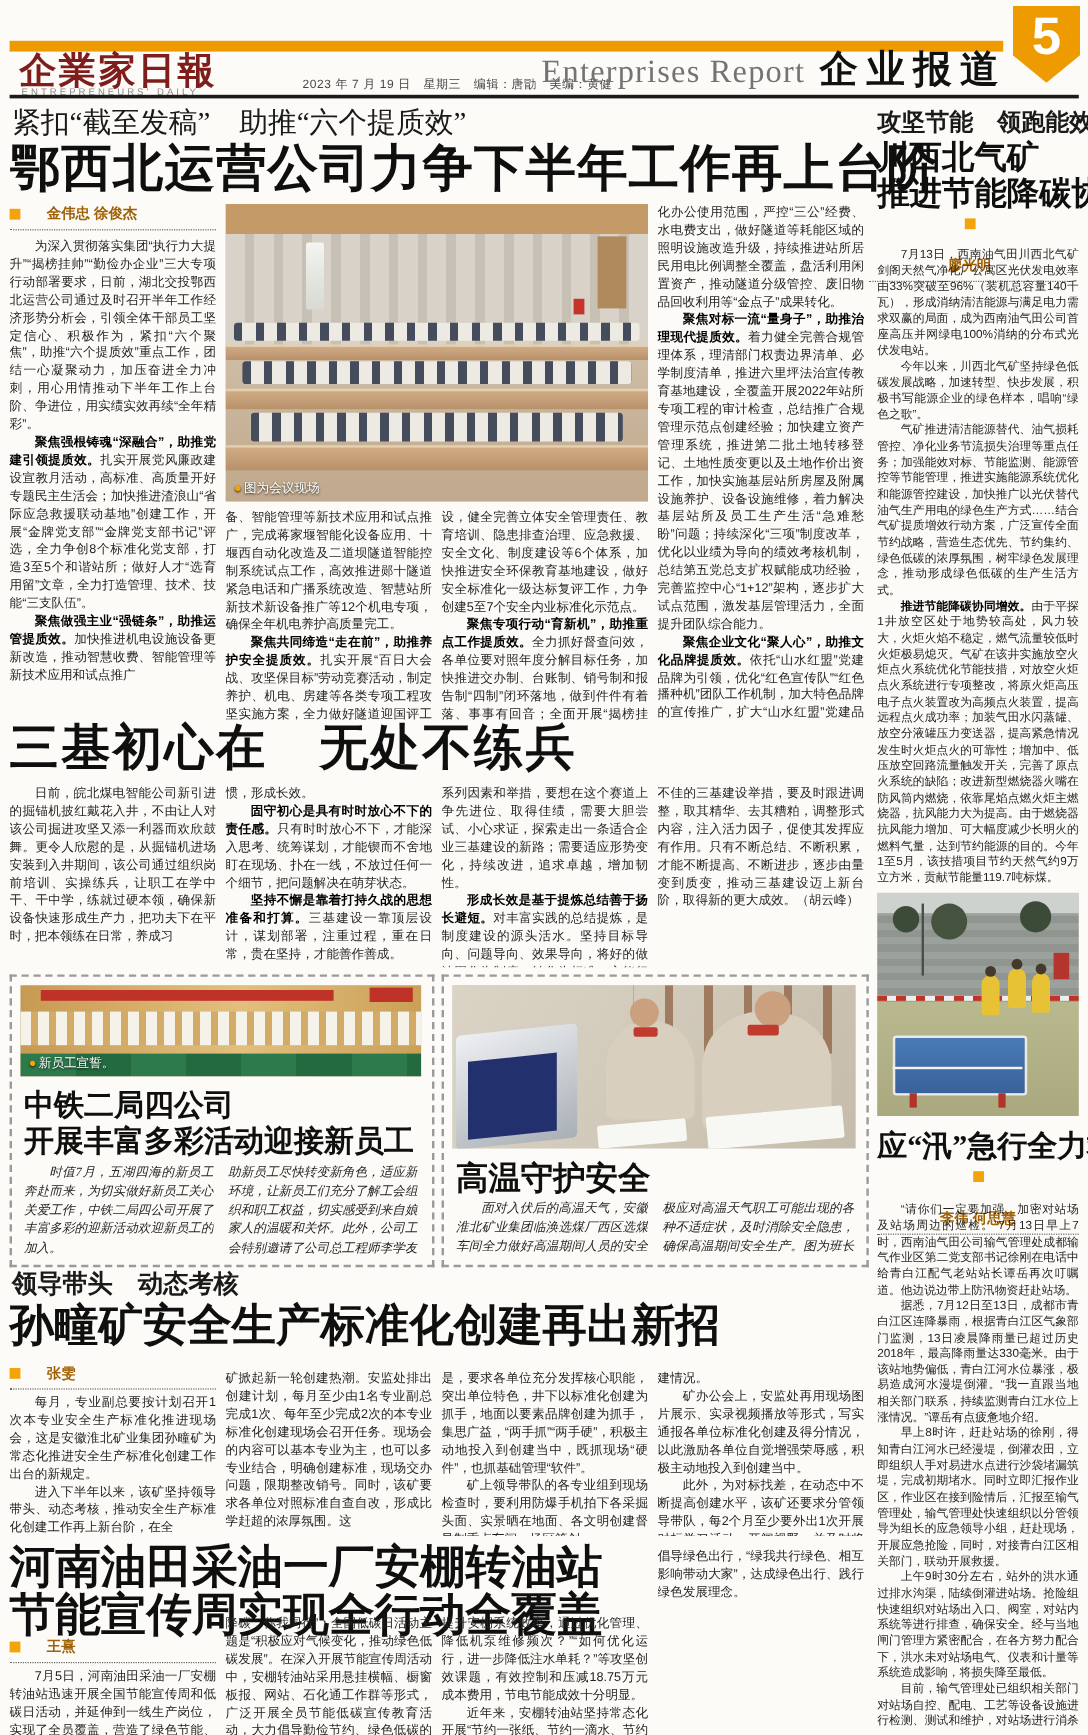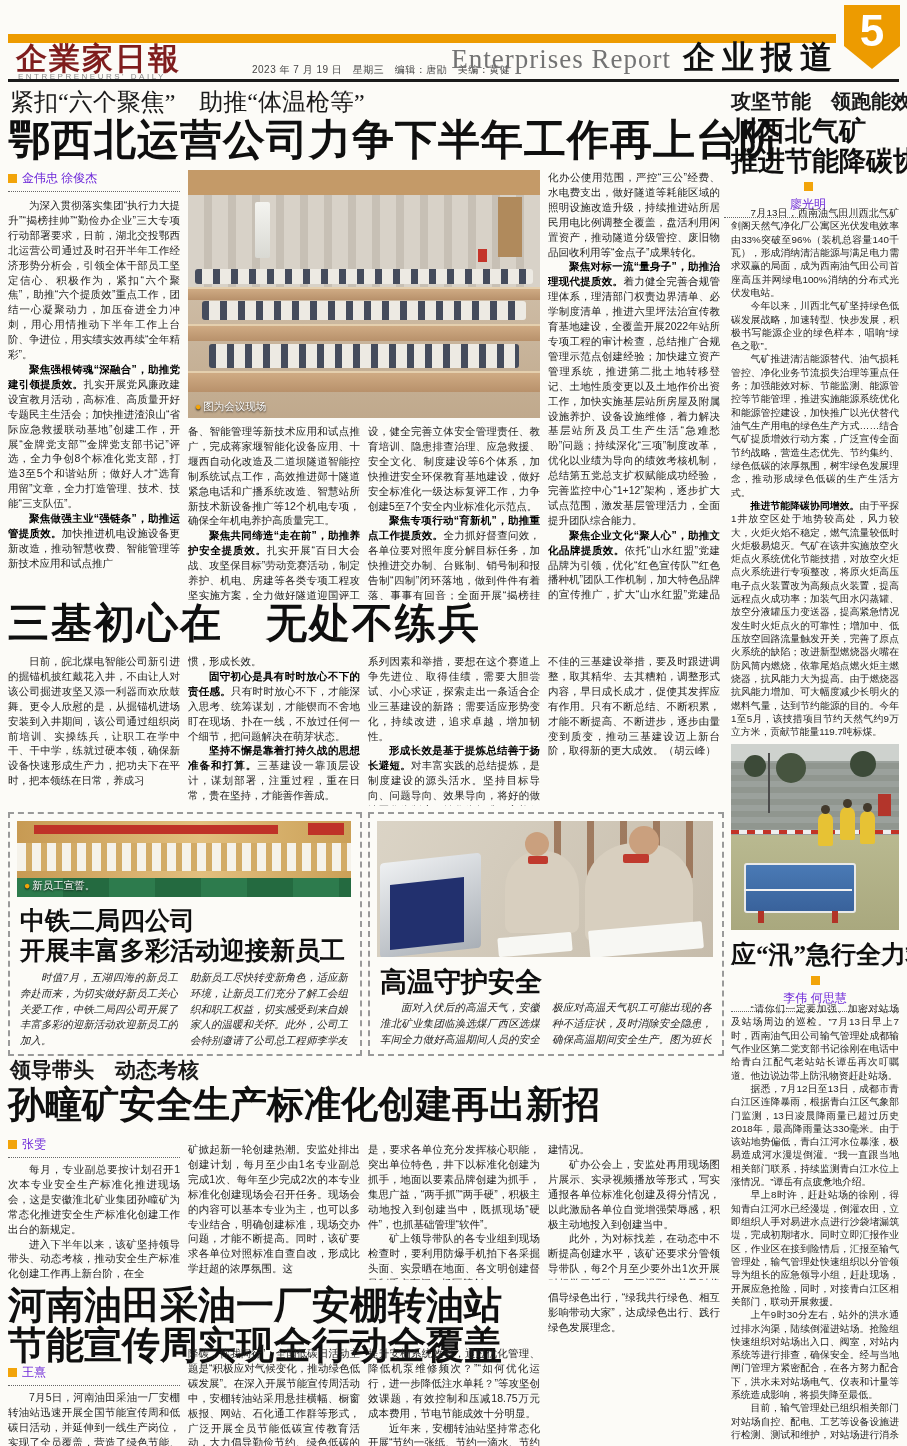--- a/index.html
+++ b/index.html
@@ -17,21 +17,21 @@
   .dateline{position:absolute;left:252px;top:63px;font-size:10px;color:#454545;letter-spacing:.5px;}
   .section-title{position:absolute;right:68px;top:36px;display:flex;align-items:baseline;gap:12px;white-space:nowrap;}
   .section-en{font-size:27px;color:#737373;font-family:Liberation Serif, serif;letter-spacing:1px;}
   .section-cn{font-size:32px;color:#111;font-weight:900;letter-spacing:7px;}
   .hrule{position:absolute;left:8px;right:8px;top:79px;height:3px;background:#1b1b1b;}
 
   
   .kick{position:absolute;font-family:"Liberation Serif",serif;color:#1a1a1a;white-space:nowrap;}
   .head-serif{position:absolute;font-family:"Liberation Serif",serif;font-weight:900;color:#0f0f0f;white-space:nowrap;}
   .head-sans{position:absolute;font-weight:900;color:#0f0f0f;white-space:nowrap;}
-  .byl{position:absolute;display:flex;align-items:center;gap:5px;font-size:12px;font-weight:normal;color:#6d28d9;
+  .byl{position:absolute;display:flex;align-items:center;gap:22px;font-size:12px;font-weight:bold;color:#a16207;
        border-bottom:1px dotted #666;padding-bottom:4px;}
   .byl .sq{width:9px;height:9px;background:#F2A40A;flex:0 0 auto;}
   .col{position:absolute;overflow:hidden;}
   .bt p{margin:0;text-indent:2em;text-align:justify;font-size:10.5px;line-height:1.42;color:#242424;}
   .bt p b{color:#000;}
   .cont p:first-child{text-indent:0;}
   .small .bt p,.small p{font-size:9.8px;line-height:1.36;}
   .ital p{font-family:"Liberation Serif",serif;font-style:italic;font-size:10.5px;line-height:1.5;}
 
   
@@ -96,21 +96,21 @@
   </div>
   <div class="logo-cn">企業家日報</div>
   <div class="logo-en">ENTREPRENEURS' DAILY</div>
   <div class="dateline">2023 年 7 月 19 日　星期三　编辑：唐勖　美编：黄健</div>
   <div class="section-title">
     <span class="section-en">Enterprises Report</span>
     <span class="section-cn">企业报道</span>
   </div>
   <div class="hrule"></div>
 
-  <div class="kick" style="left:10px;top:86px;font-size:24px;">紧扣“六个聚焦”　助推“体温枪等”</div>
+  <div class="kick" style="left:10px;top:86px;font-size:24px;">紧扣“截至发稿”　助推“六个提质效”</div>
   <div class="head-serif" style="left:8px;top:112px;font-size:42px;letter-spacing:1px;">鄂西北运营公司力争下半年工作再上台阶</div>
   <div class="byl" style="left:8px;top:170px;width:172px;">
     <span class="sq"></span>
     <span>金伟忠 徐俊杰</span>
   </div>
   <div class="col bt" style="left:8px;top:198px;width:172px;height:400px;">
       <p>为深入贯彻落实集团“执行力大提升”“揭榜挂帅”“勤俭办企业”三大专项行动部署要求，日前，湖北交投鄂西北运营公司通过及时召开半年工作经济形势分析会，引领全体干部员工坚定信心、积极作为，紧扣“六个聚焦”，助推“六个提质效”重点工作，团结一心凝聚动力，加压奋进全力冲刺，用心用情推动下半年工作上台阶、争进位，用实绩实效再续“全年精彩”。</p>
       <p><b>聚焦强根铸魂“深融合”，助推党建引领提质效。</b>扎实开展党风廉政建设宣教月活动，高标准、高质量开好专题民主生活会；加快推进渣浪山“省际应急救援联动基地”创建工作，开展“金牌党支部”“金牌党支部书记”评选，全力争创8个标准化党支部，打造3至5个和谐站所；做好人才“选育用留”文章，全力打造管理、技术、技能“三支队伍”。</p>
       <p><b>聚焦做强主业“强链条”，助推运管提质效。</b>加快推进机电设施设备更新改造，推动智慧收费、智能管理等新技术应用和试点推广</p>
     </div>
@@ -195,21 +195,21 @@
   <div class="col bt cont" style="left:188px;top:654px;width:172px;height:152px;">
       <p>惯，形成长效。</p>
       <p><b>固守初心是具有时时放心不下的责任感。</b>只有时时放心不下，才能深入思考、统筹谋划，才能锲而不舍地盯在现场、扑在一线，不放过任何一个细节，把问题解决在萌芽状态。</p>
       <p><b>坚持不懈是靠着打持久战的思想准备和打算。</b>三基建设一靠顶层设计，谋划部署，注重过程，重在日常，贵在坚持，才能善作善成。</p>
     </div>
   <div class="col bt cont" style="left:368px;top:654px;width:172px;height:152px;">
       <p>系列因素和举措，要想在这个赛道上争先进位、取得佳绩，需要大胆尝试、小心求证，探索走出一条适合企业三基建设的新路；需要适应形势变化，持续改进，追求卓越，增加韧性。</p>
       <p><b>形成长效是基于提炼总结善于扬长避短。</b>对丰富实践的总结提炼，是制度建设的源头活水。坚持目标导向、问题导向、效果导向，将好的做法固化为制度、转化为标准，方能行稳致远，对于效果</p>
     </div>
   <div class="col bt cont" style="left:548px;top:654px;width:172px;height:152px;">
-      <p>不佳的三基建设举措，要及时跟进调整，取其精华、去其糟粕，调整形式内容，早日成长成才，促使其发挥应有作用。只有不断总结、不断积累，才能不断提高、不断进步，逐步由量变到质变，推动三基建设迈上新台阶，取得新的更大成效。（胡云峰）</p>
+      <p>不佳的三基建设举措，要及时跟进调整，取其精华、去其糟粕，调整形式内容，注入活力因子，促使其发挥应有作用。只有不断总结、不断积累，才能不断提高、不断进步，逐步由量变到质变，推动三基建设迈上新台阶，取得新的更大成效。（胡云峰）</p>
     </div>
 
   <div class="dbox" style="left:8px;top:812px;width:350px;height:240px;">
     <div class="photo" id="ph-oath" style="left:7px;top:7px;width:334px;height:76px;">
       <div class="abs bg"></div>
       <div class="abs banner"></div>
       <div class="abs banner2"></div>
       <div class="abs crowd"></div>
       <div class="abs tables"></div>
       <div class="cap"><span class="dot">●</span><span>新员工宣誓。</span></div>
@@ -252,21 +252,21 @@
   <div class="head-sans" style="left:8px;top:1080px;font-size:37px;">孙疃矿安全生产标准化创建再出新招</div>
   <div class="byl" style="left:8px;top:1136px;width:172px;">
     <span class="sq"></span>
     <span>张雯</span>
   </div>
   <div class="col bt" style="left:8px;top:1162px;width:172px;height:118px;">
       <p>每月，专业副总要按计划召开1次本专业安全生产标准化推进现场会，这是安徽淮北矿业集团孙疃矿为常态化推进安全生产标准化创建工作出台的新规定。</p>
       <p>进入下半年以来，该矿坚持领导带头、动态考核，推动安全生产标准化创建工作再上新台阶，在全</p>
     </div>
   <div class="col bt cont" style="left:188px;top:1142px;width:172px;height:138px;">
-      <p>矿掀起新一轮创建热潮。安监处排出创建计划，每月至少由1名专业副总完成1次、每年至少完成2次的本专业标准化创建现场会召开任务。现场会的内容可以基本专业为主，也可以多专业结合，明确创建标准，现场交办问题，才能不断提高。同时，该矿要求各单位对照标准自查自改，形成比学赶超的浓厚氛围。这</p>
+      <p>矿掀起新一轮创建热潮。安监处排出创建计划，每月至少由1名专业副总完成1次、每年至少完成2次的本专业标准化创建现场会召开任务。现场会的内容可以基本专业为主，也可以多专业结合，明确创建标准，现场交办问题，限期整改销号。同时，该矿要求各单位对照标准自查自改，形成比学赶超的浓厚氛围。这</p>
     </div>
   <div class="col bt cont" style="left:368px;top:1142px;width:172px;height:138px;">
       <p>是，要求各单位充分发挥核心职能，突出单位特色，井下以标准化创建为抓手，地面以要素品牌创建为抓手，集思广益，“两手抓”“两手硬”，积极主动地投入到创建当中，既抓现场“硬件”，也抓基础管理“软件”。</p>
       <p>矿上领导带队的各专业组到现场检查时，要利用防爆手机拍下各采掘头面、实景晒在地面、各文明创建督导制重点车间、场区等创</p>
     </div>
   <div class="col bt cont" style="left:548px;top:1142px;width:172px;height:138px;">
       <p>建情况。</p>
       <p>矿办公会上，安监处再用现场图片展示、实录视频播放等形式，写实通报各单位标准化创建及得分情况，以此激励各单位自觉增强荣辱感，积极主动地投入到创建当中。</p>
       <p>此外，为对标找差，在动态中不断提高创建水平，该矿还要求分管领导带队，每2个月至少要外出1次开展对标学习活动，开阔视野，并及时将学习成果转化成了创建的具体行动。</p>
     </div>

